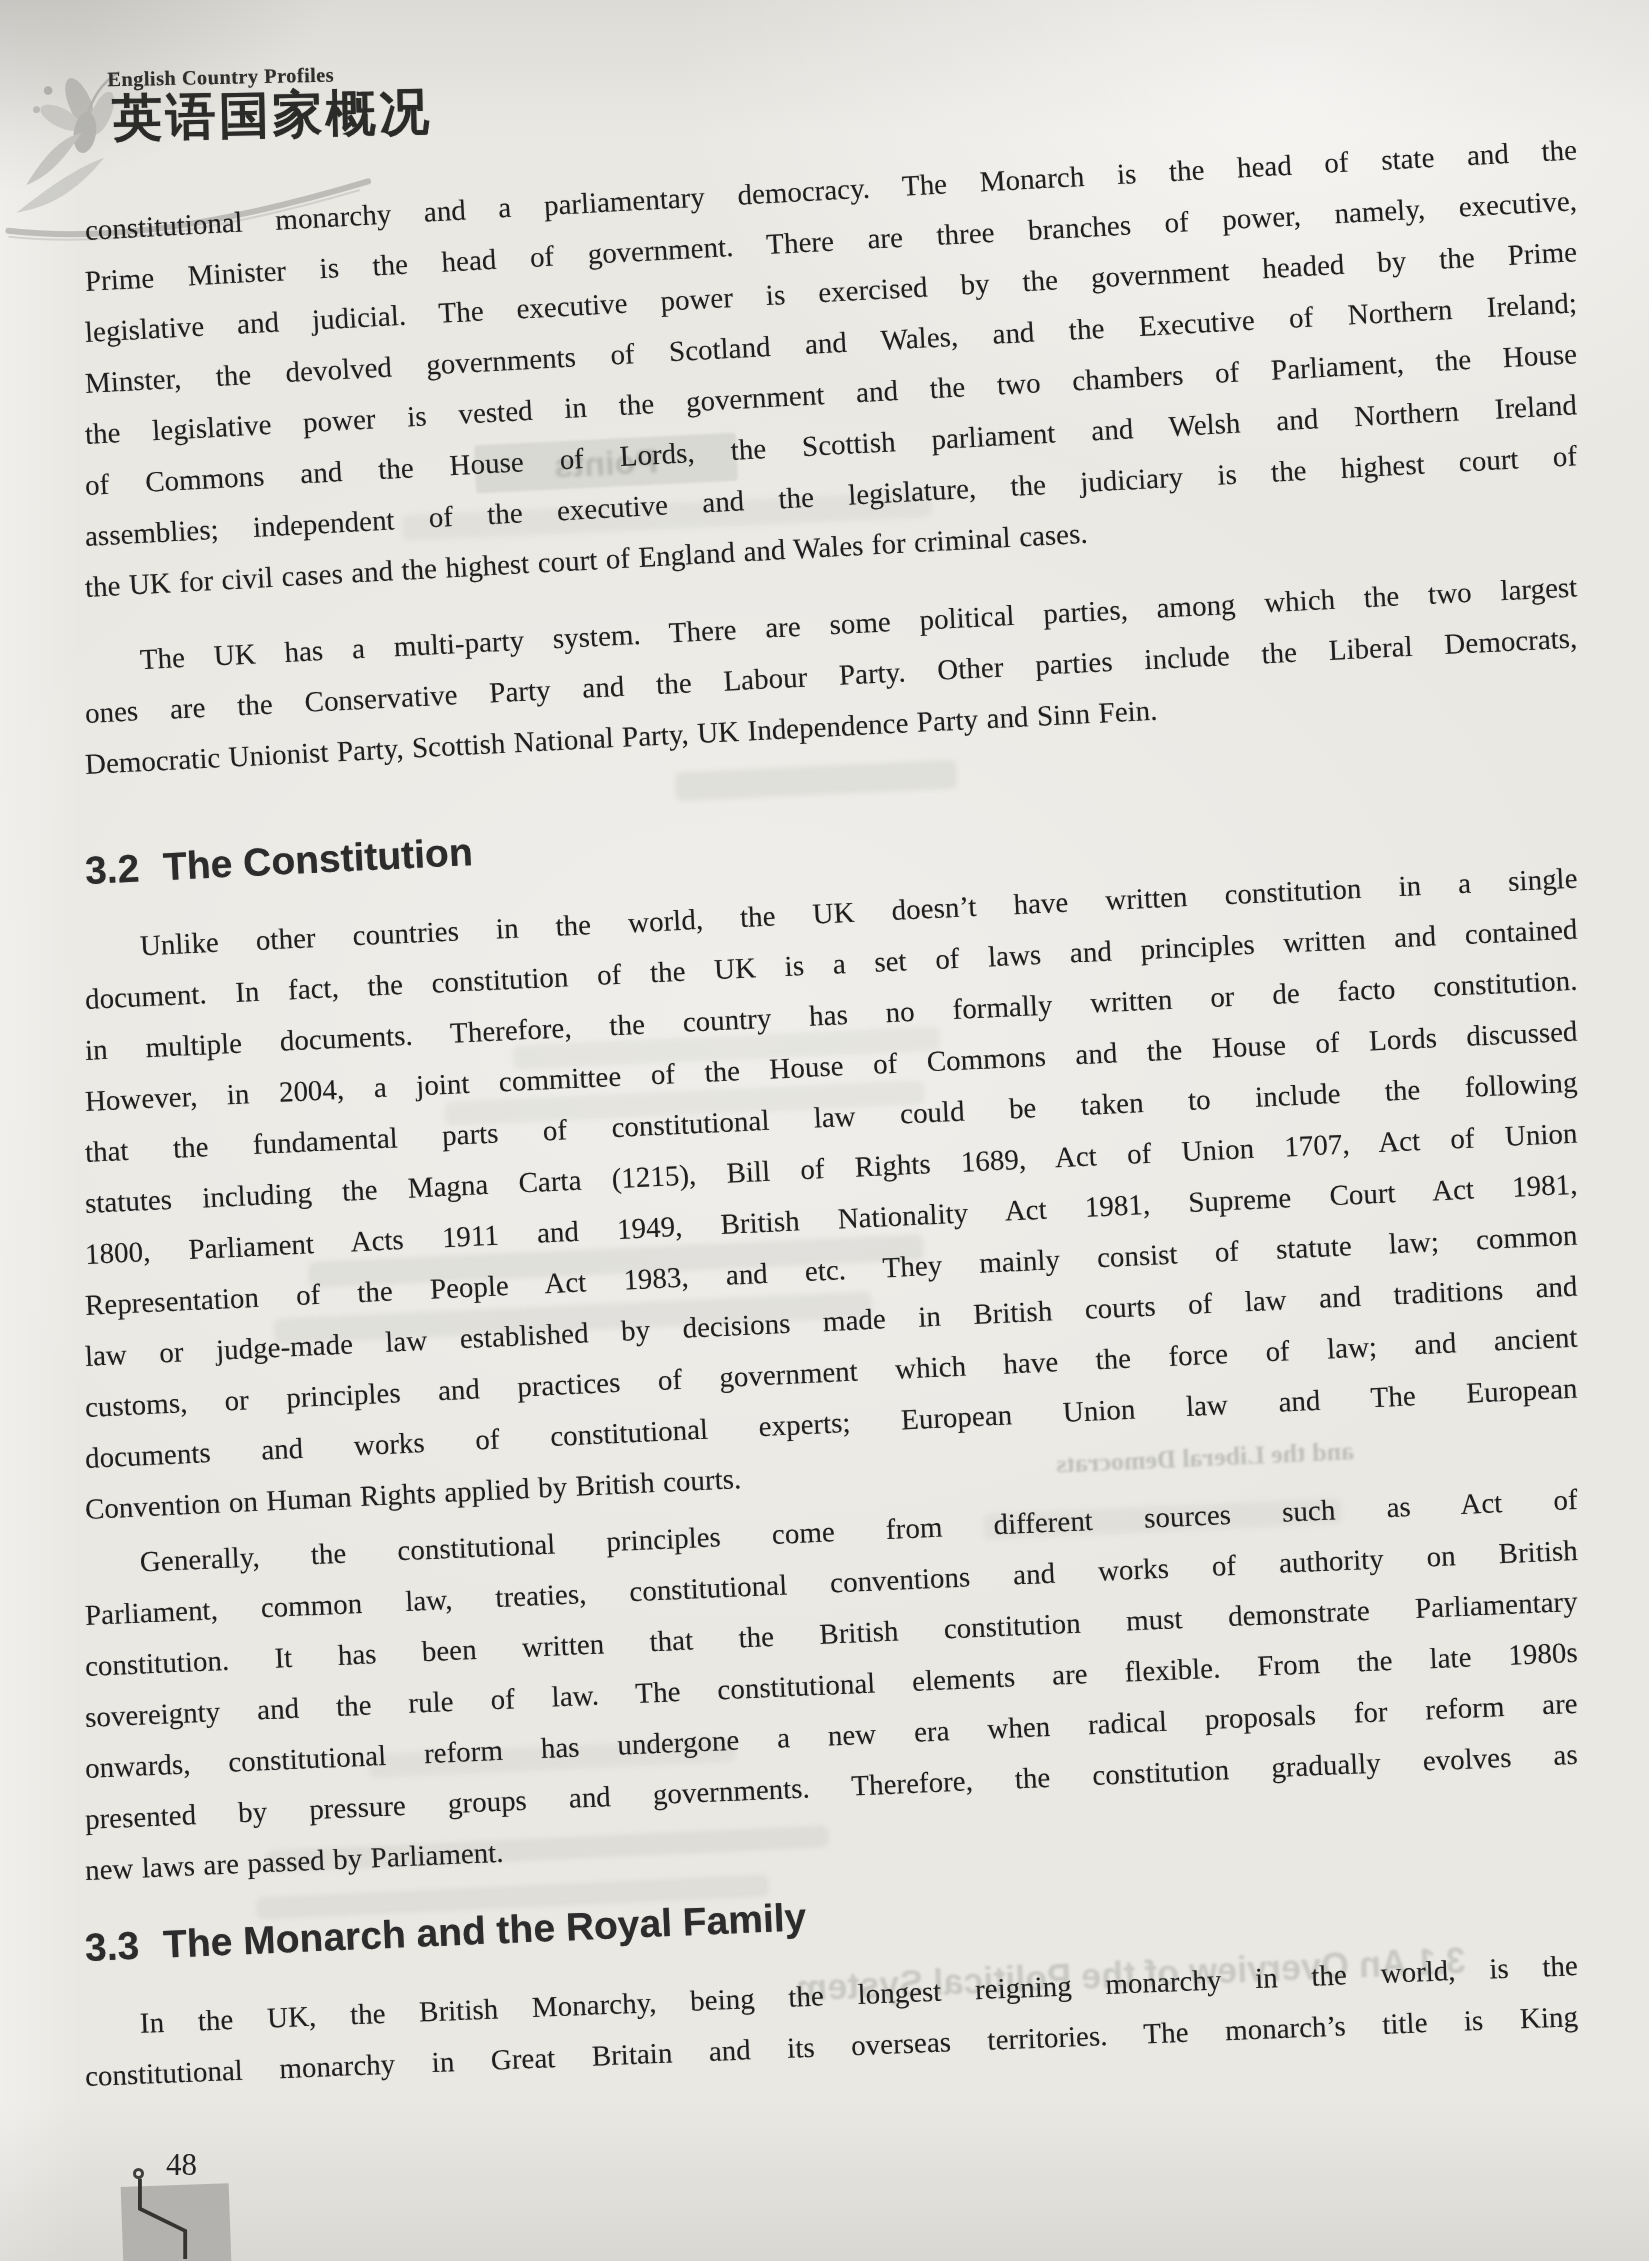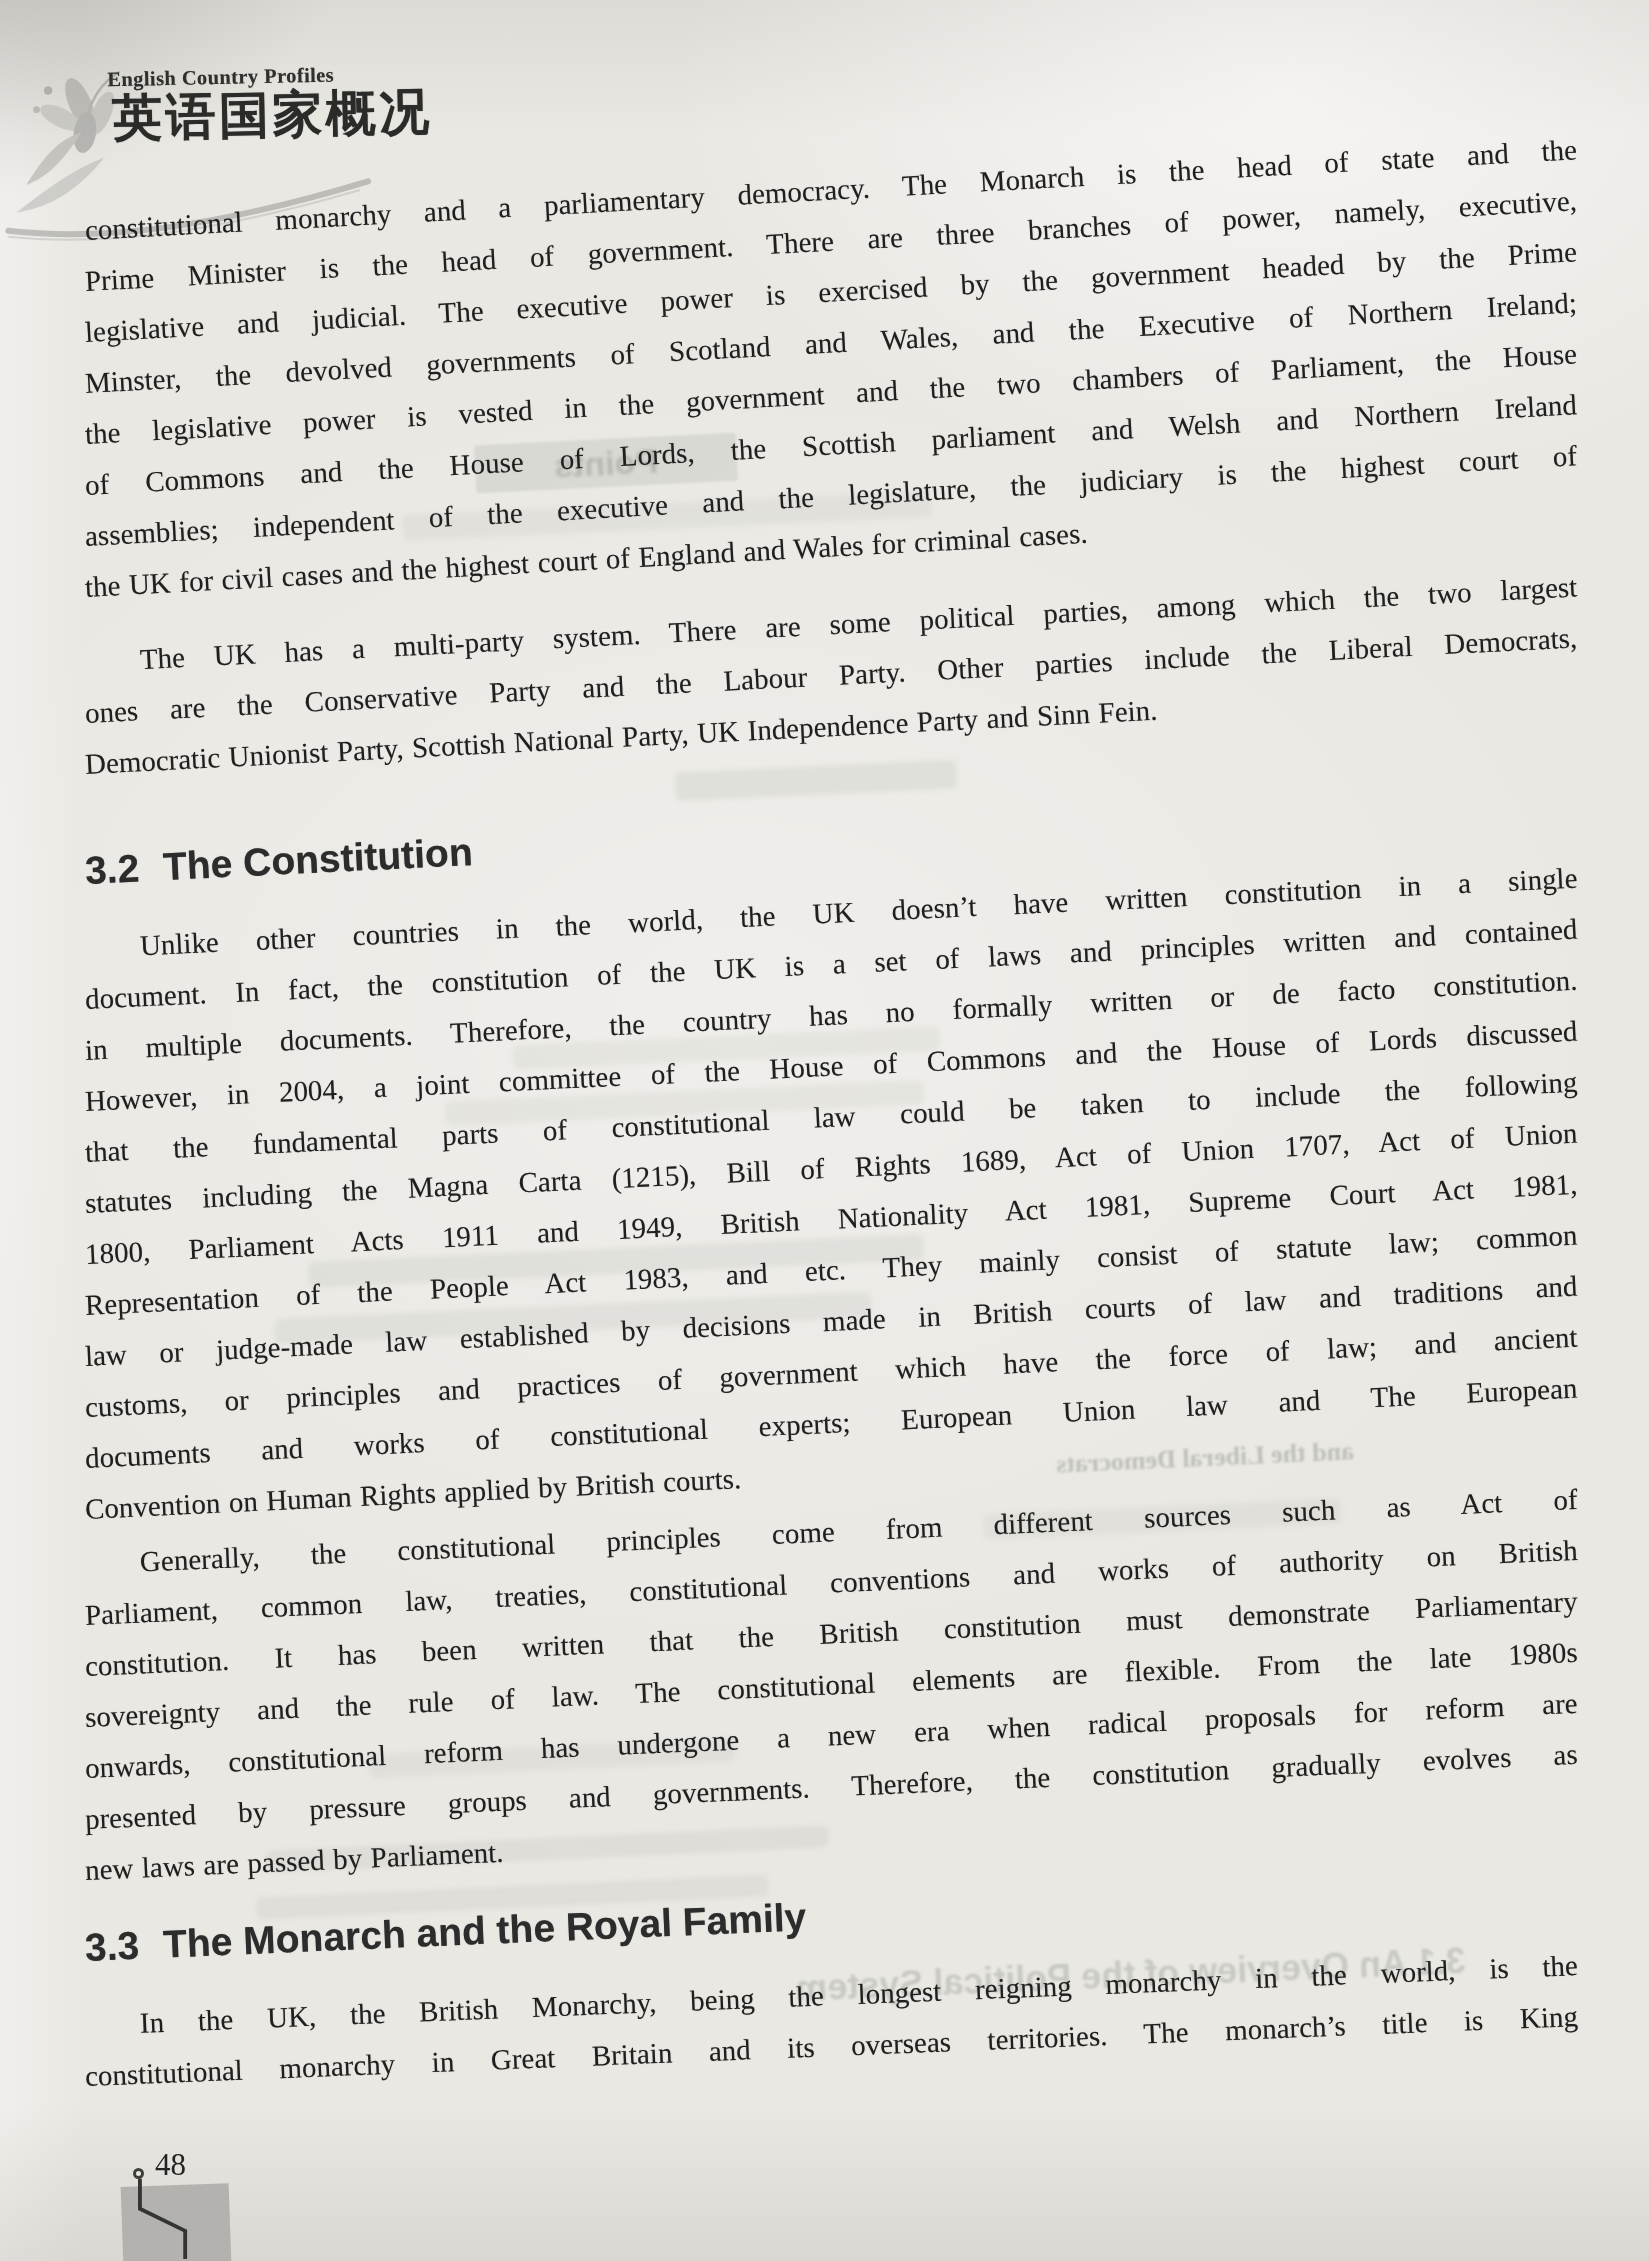--- a/index.html
+++ b/index.html
@@ -45,21 +45,21 @@
   .ghost-band span{transform:scaleX(-1);font:700 34px/34px "Liberation Sans","DejaVu Sans",sans-serif;
     color:rgba(118,123,116,.35);filter:blur(1.2px);}
   .ghost-liberal{position:absolute;left:1056px;top:1443px;font:700 26px/29px "Liberation Serif","DejaVu Serif",serif;
     color:rgba(118,124,116,.38);transform:scaleX(-1) rotate(2.6deg);filter:blur(0.9px);white-space:nowrap;}
   .ghost-section{position:absolute;left:795px;top:1954px;font:700 36px/41px "Liberation Sans","DejaVu Sans",sans-serif;
     color:rgba(124,129,121,.30);transform:scaleX(-1) rotate(2.4deg);filter:blur(1.2px);white-space:nowrap;}
   
   .pg-square{position:absolute;left:122px;top:2185px;width:108px;height:79px;background:#b3b2af;transform:rotate(-2deg);}
   .pg-circle{position:absolute;left:133px;top:2168px;width:11px;height:11px;border:3.4px solid #3f3f3d;border-radius:50%;background:#eae8e3;box-sizing:border-box;}
   .pg-line{position:absolute;left:0;top:0;}
-  .pg-num{position:absolute;left:155px;top:2148px;font:400 31px/34px "Liberation Serif","DejaVu Serif",serif;color:#242424;}
+  .pg-num{position:absolute;left:166px;top:2148px;font:400 31px/34px "Liberation Serif","DejaVu Serif",serif;color:#242424;}
 </style>
 </head>
 <body>
 
 <div class="ghost-band">
   <span>Points</span>
 </div>
 <div class="smudge" style="left:402px;top:503px;width:530px;height:26px;"></div>
 <div class="smudge" style="left:675px;top:766px;width:282px;height:29px;background:rgba(142,147,140,.14);"></div>
 <div class="smudge" style="left:513px;top:1036px;width:427px;height:24px;"></div>

